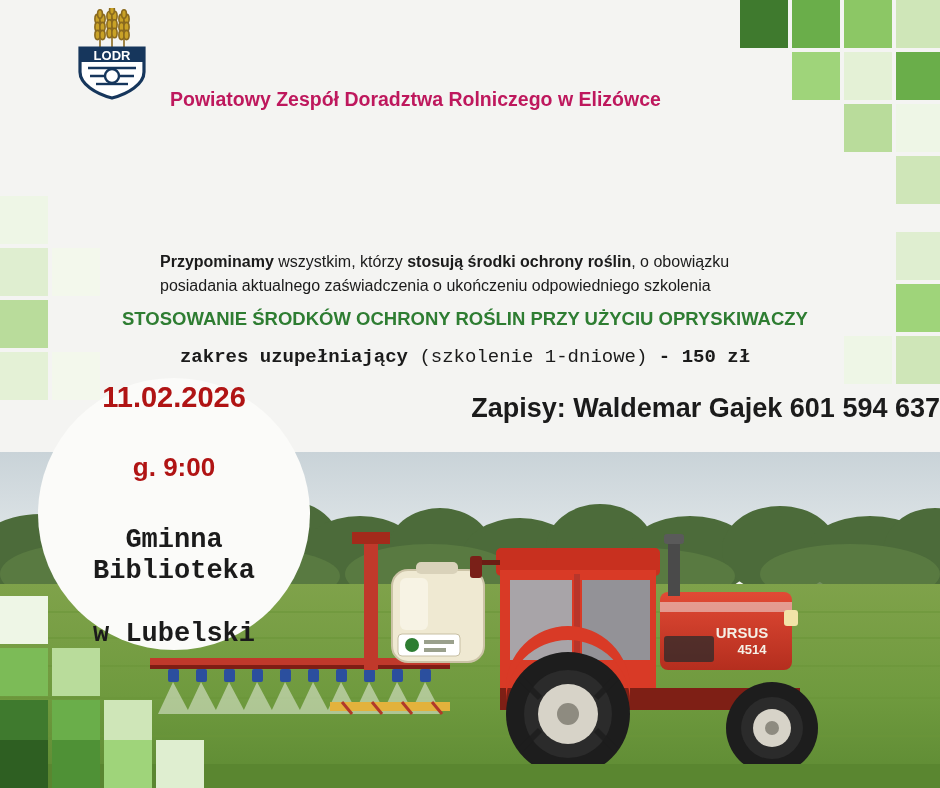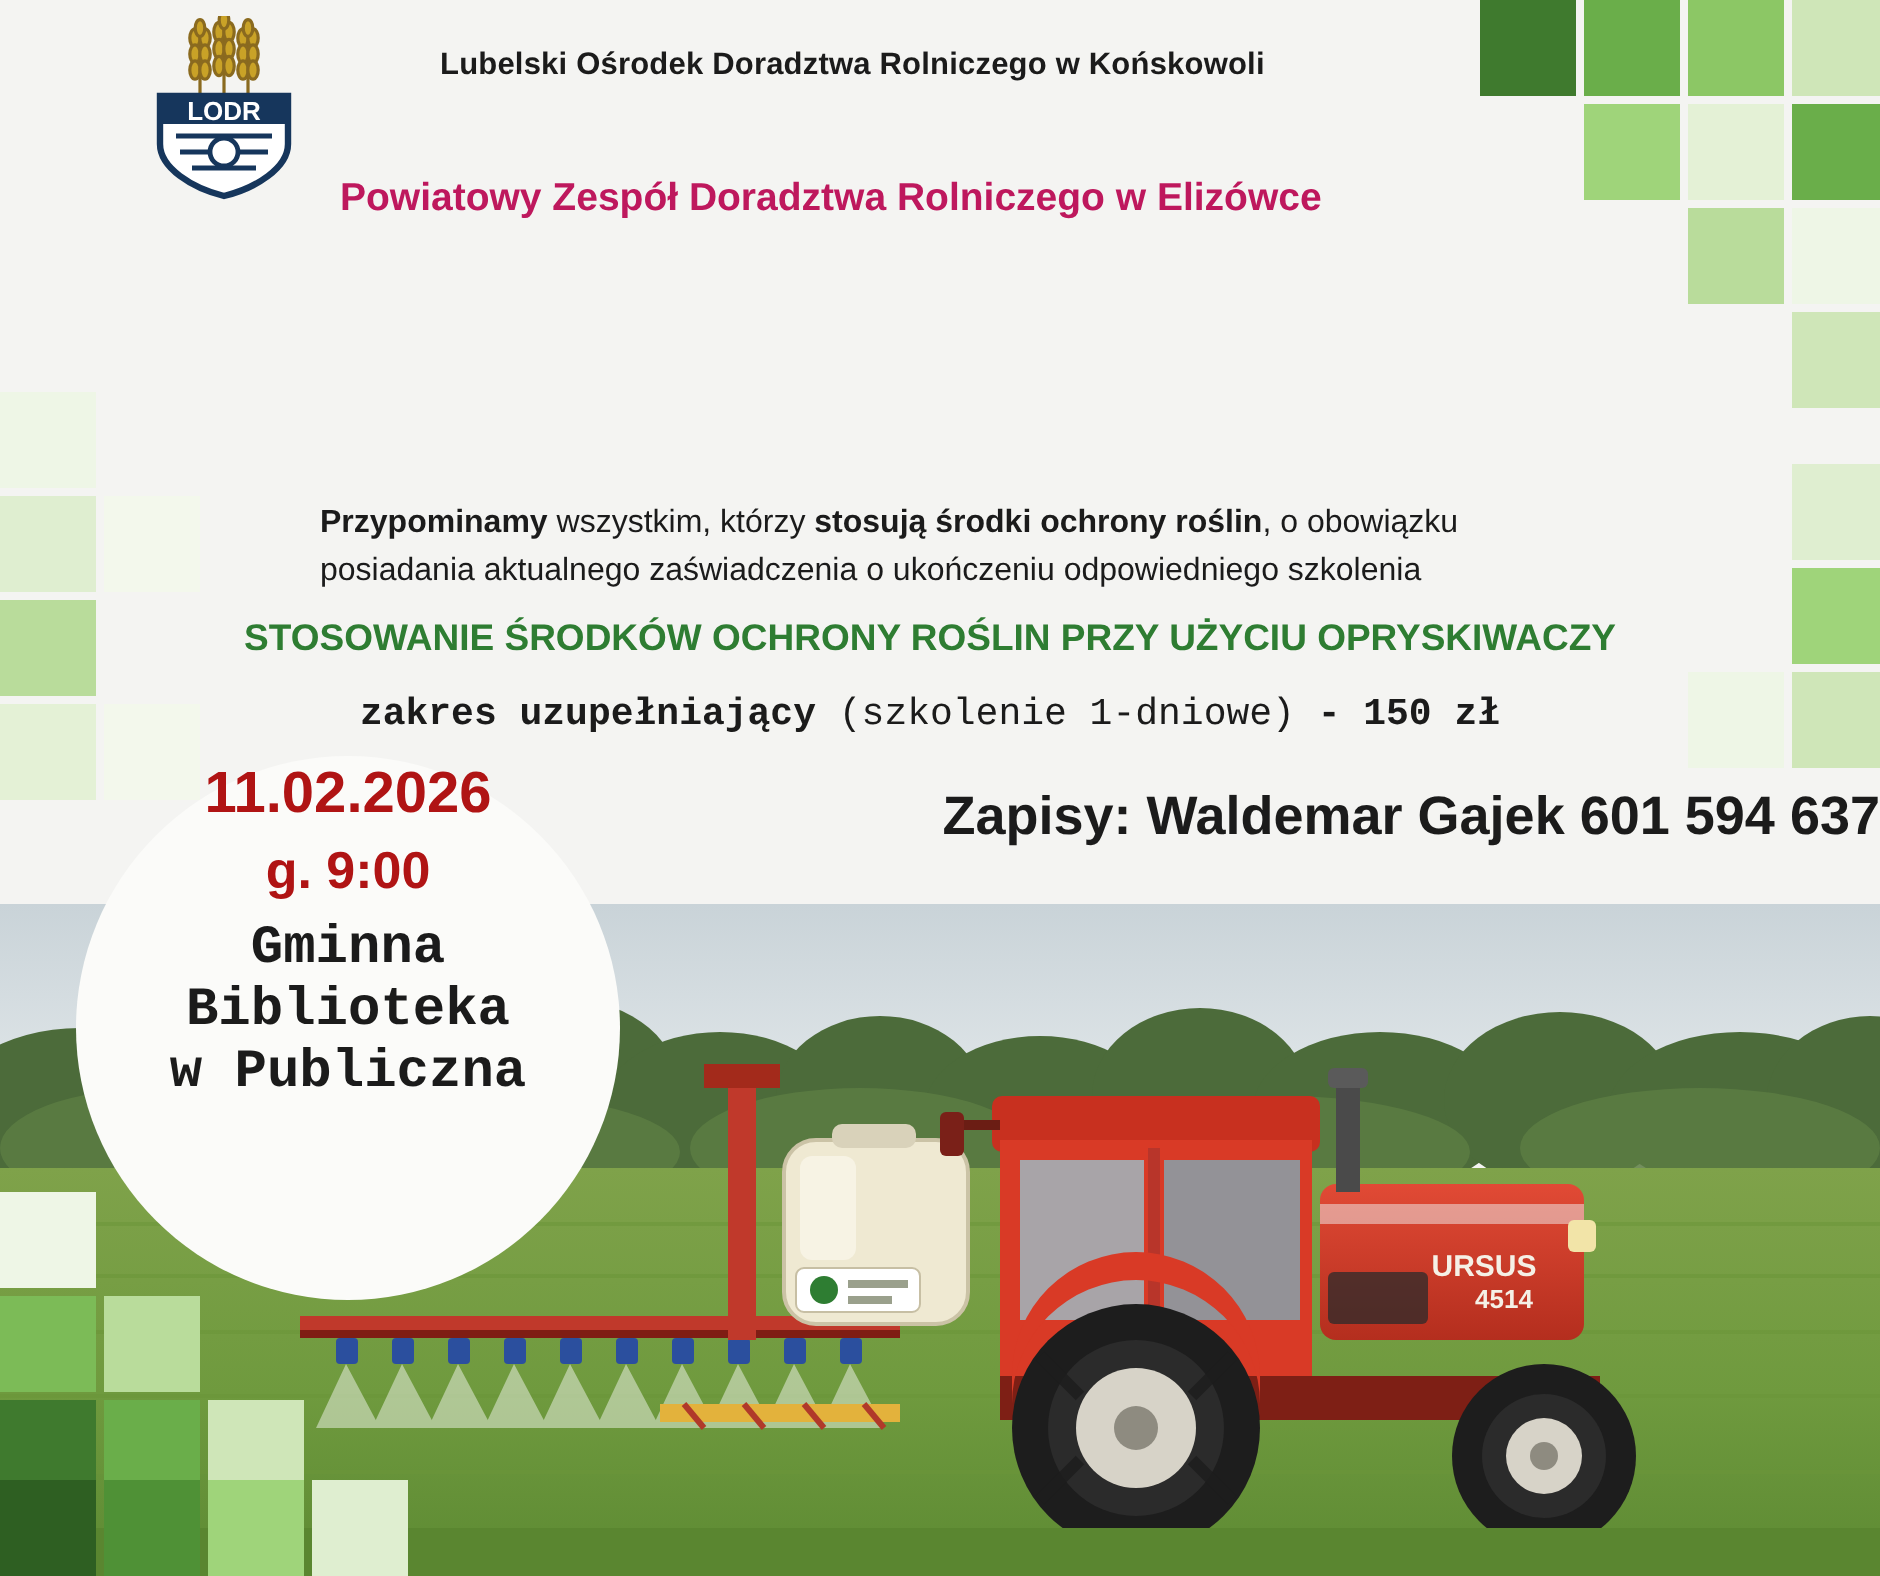--- a/index.html
+++ b/index.html
@@ -163,21 +163,21 @@
     position: absolute;
     left: 38px;
     top: 378px;
     width: 272px;
     height: 272px;
     border-radius: 50%;
     background: #fbfbf9;
     display: flex;
     flex-direction: column;
     align-items: center;
-    justify-content: flex-start;
+    justify-content: space-between;
     text-align: center;
     box-shadow: 0 0 0 0 rgba(0,0,0,0);
   }
   #bubble .date {
     font-size: 29px;
     font-weight: bold;
     color: #b01414;
     line-height: 38px;
   }
   #bubble .time {
@@ -262,21 +262,20 @@
       <text x="46" y="52" text-anchor="middle" font-family="'Liberation Sans', sans-serif" font-size="13" font-weight="bold" fill="#ffffff">LODR</text>
       <g stroke="#16365c" stroke-width="2.4" fill="none">
         <path d="M22 60 H70"></path>
         <path d="M24 68 H68"></path>
         <path d="M30 76 H62"></path>
       </g>
       <circle cx="46" cy="68" r="7" fill="#ffffff" stroke="#16365c" stroke-width="2.4"></circle>
     </svg>
   </div>
 
-  <div id="org-line">Lubelski Ośrodek Doradztwa Rolniczego w Końskowoli</div>
   <div id="dept-line">Powiatowy Zespół Doradztwa Rolniczego w  Elizówce</div>
 
   <p id="reminder">
     <b>Przypominamy</b><span> wszystkim, którzy </span><b>stosują środki ochrony roślin</b><span>, o obowiązku posiadania aktualnego zaświadczenia o ukończeniu odpowiedniego szkolenia</span>
   </p>
 
   <div id="green-line">STOSOWANIE ŚRODKÓW OCHRONY ROŚLIN PRZY UŻYCIU OPRYSKIWACZY</div>
 
   <div id="scope-line">
     <span class="b">zakres uzupełniający</span><span> (szkolenie 1-dniowe) </span><span class="b">- 150 zł</span>
@@ -446,16 +445,16 @@
   <div class="sq bl6"></div>
   <div class="sq bl7"></div>
   <div class="sq bl8"></div>
   <div class="sq bl9"></div>
   <div class="sq bl10"></div>
 
   <div id="bubble">
     <div class="date">11.02.2026</div>
     <div class="time">g. 9:00</div>
     <div class="venue">Gminna Biblioteka</div>
-    <div class="venue">w Publiczna</div>
+    <div class="venue">w Lubelski</div>
   </div>
 
 </div>
 
 </body></html>

